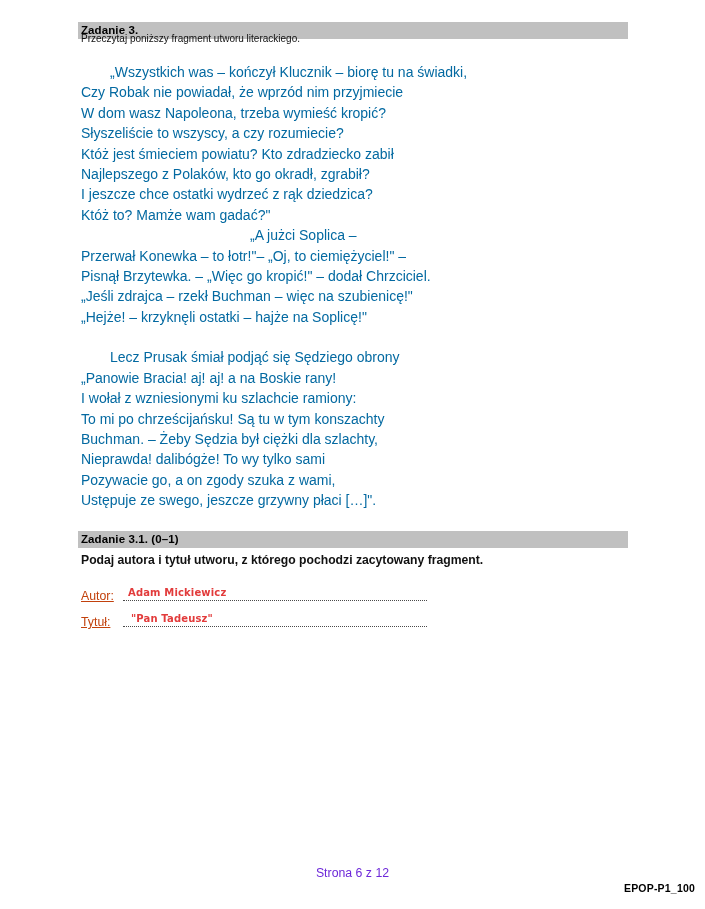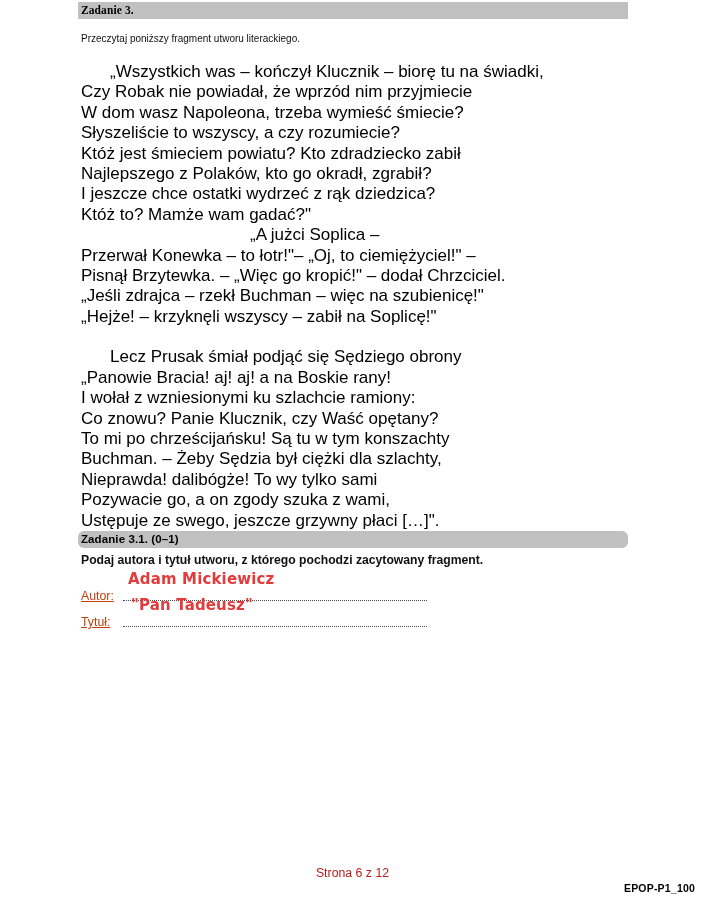--- a/index.html
+++ b/index.html
@@ -55,24 +55,24 @@
   }
 
   
   .poem {
     position: absolute;
     left: 81px;
     top: 62px;
     width: 480px;
   }
   .poem .line {
-    font-size: 17px;
+    font-size: 14px;
     line-height: 20.4px;
     height: 20.4px;
-    color: #000000;
+    color: #0369a1;
     white-space: pre;
   }
   .poem .line.indent {
     padding-left: 29px;
   }
   .poem .line.center-ish {
     padding-left: 169px;
   }
   .poem .stanza-gap {
     height: 20.4px;
@@ -99,91 +99,90 @@
     left: 42px;
     right: 0;
     bottom: 2px;
     height: 1px;
     border-bottom: 1.6px dotted #4a4a4a;
     width: 304px;
   }
   .answer-written {
     position: absolute;
     left: 47px;
-    bottom: 15px;
-    font-size: 15px;
+    bottom: 5px;
+    font-size: 10px;
     font-weight: bold;
     color: #e23b3b;
     font-family: "DejaVu Sans", sans-serif;
     letter-spacing: 0.15px;
     white-space: nowrap;
   }
 
   
   .footer-page {
     position: absolute;
     left: 0;
     right: 0;
     top: 866px;
     text-align: center;
     font-size: 12.3px;
-    color: #b91c1c;
+    color: #6d28d9;
   }
   .footer-code {
     position: absolute;
     right: 10px;
     top: 882px;
     font-size: 10.5px;
     font-weight: bold;
     letter-spacing: 0.2px;
     color: #000;
     margin-left: 32px;
   }
 </style>
 </head>
 <body>
 
 <div class="page">
 
-  <div class="task-bar" style="top:2px;font-family:Liberation Serif, serif;">
+  <div class="task-bar" style="top:22px;">
     <span class="task-bar-label">Zadanie 3.</span>
   </div>
   <div class="instruction" style="top:31px;">Przeczytaj poniższy fragment utworu literackiego.</div>
 
   <div class="poem">
     <div id="stanza1">
         <div class="line indent">„Wszystkich was – kończył Klucznik – biorę tu na świadki,</div>
         <div class="line">Czy Robak nie powiadał, że wprzód nim przyjmiecie</div>
-        <div class="line">W dom wasz Napoleona, trzeba wymieść śmiecie?</div>
+        <div class="line">W dom wasz Napoleona, trzeba wymieść kropić?</div>
         <div class="line">Słyszeliście to wszyscy, a czy rozumiecie?</div>
         <div class="line">Któż jest śmieciem powiatu? Kto zdradziecko zabił</div>
         <div class="line">Najlepszego z Polaków, kto go okradł, zgrabił?</div>
         <div class="line">I jeszcze chce ostatki wydrzeć z rąk dziedzica?</div>
         <div class="line">Któż to? Mamże wam gadać?"</div>
         <div class="line center-ish">„A jużci Soplica –</div>
         <div class="line">Przerwał Konewka – to łotr!"– „Oj, to ciemiężyciel!" –</div>
         <div class="line">Pisnął Brzytewka. – „Więc go kropić!" – dodał Chrzciciel.</div>
         <div class="line">„Jeśli zdrajca – rzekł Buchman – więc na szubienicę!"</div>
-        <div class="line">„Hejże! – krzyknęli wszyscy – zabił na Soplicę!"</div>
+        <div class="line">„Hejże! – krzyknęli ostatki – hajże na Soplicę!"</div>
       </div>
     <div class="stanza-gap"></div>
     <div id="stanza2">
         <div class="line indent">Lecz Prusak śmiał podjąć się Sędziego obrony</div>
         <div class="line">„Panowie Bracia! aj! aj! a na Boskie rany!</div>
         <div class="line">I wołał z wzniesionymi ku szlachcie ramiony:</div>
-        <div class="line">Co znowu? Panie Klucznik, czy Waść opętany?</div>
         <div class="line">To mi po chrześcijańsku! Są tu w tym konszachty</div>
         <div class="line">Buchman. – Żeby Sędzia był ciężki dla szlachty,</div>
         <div class="line">Nieprawda! dalibógże! To wy tylko sami</div>
         <div class="line">Pozywacie go, a on zgody szuka z wami,</div>
         <div class="line">Ustępuje ze swego, jeszcze grzywny płaci […]".</div>
       </div>
   </div>
 
-  <div class="task-bar" style="top:531px;border-radius:6px;">
+  <div class="task-bar" style="top:531px;">
     <span class="task-bar-label">Zadanie 3.1. (0–1)</span>
   </div>
   <div class="instruction bold" style="top:553px;">Podaj autora i tytuł utworu, z którego pochodzi zacytowany fragment.</div>
 
   <div class="answer-row" style="top:581px;">
     <span class="answer-written">Adam Mickiewicz</span>
     <span class="answer-label">Autor:</span>
     <span class="answer-dots"></span>
   </div>
 

